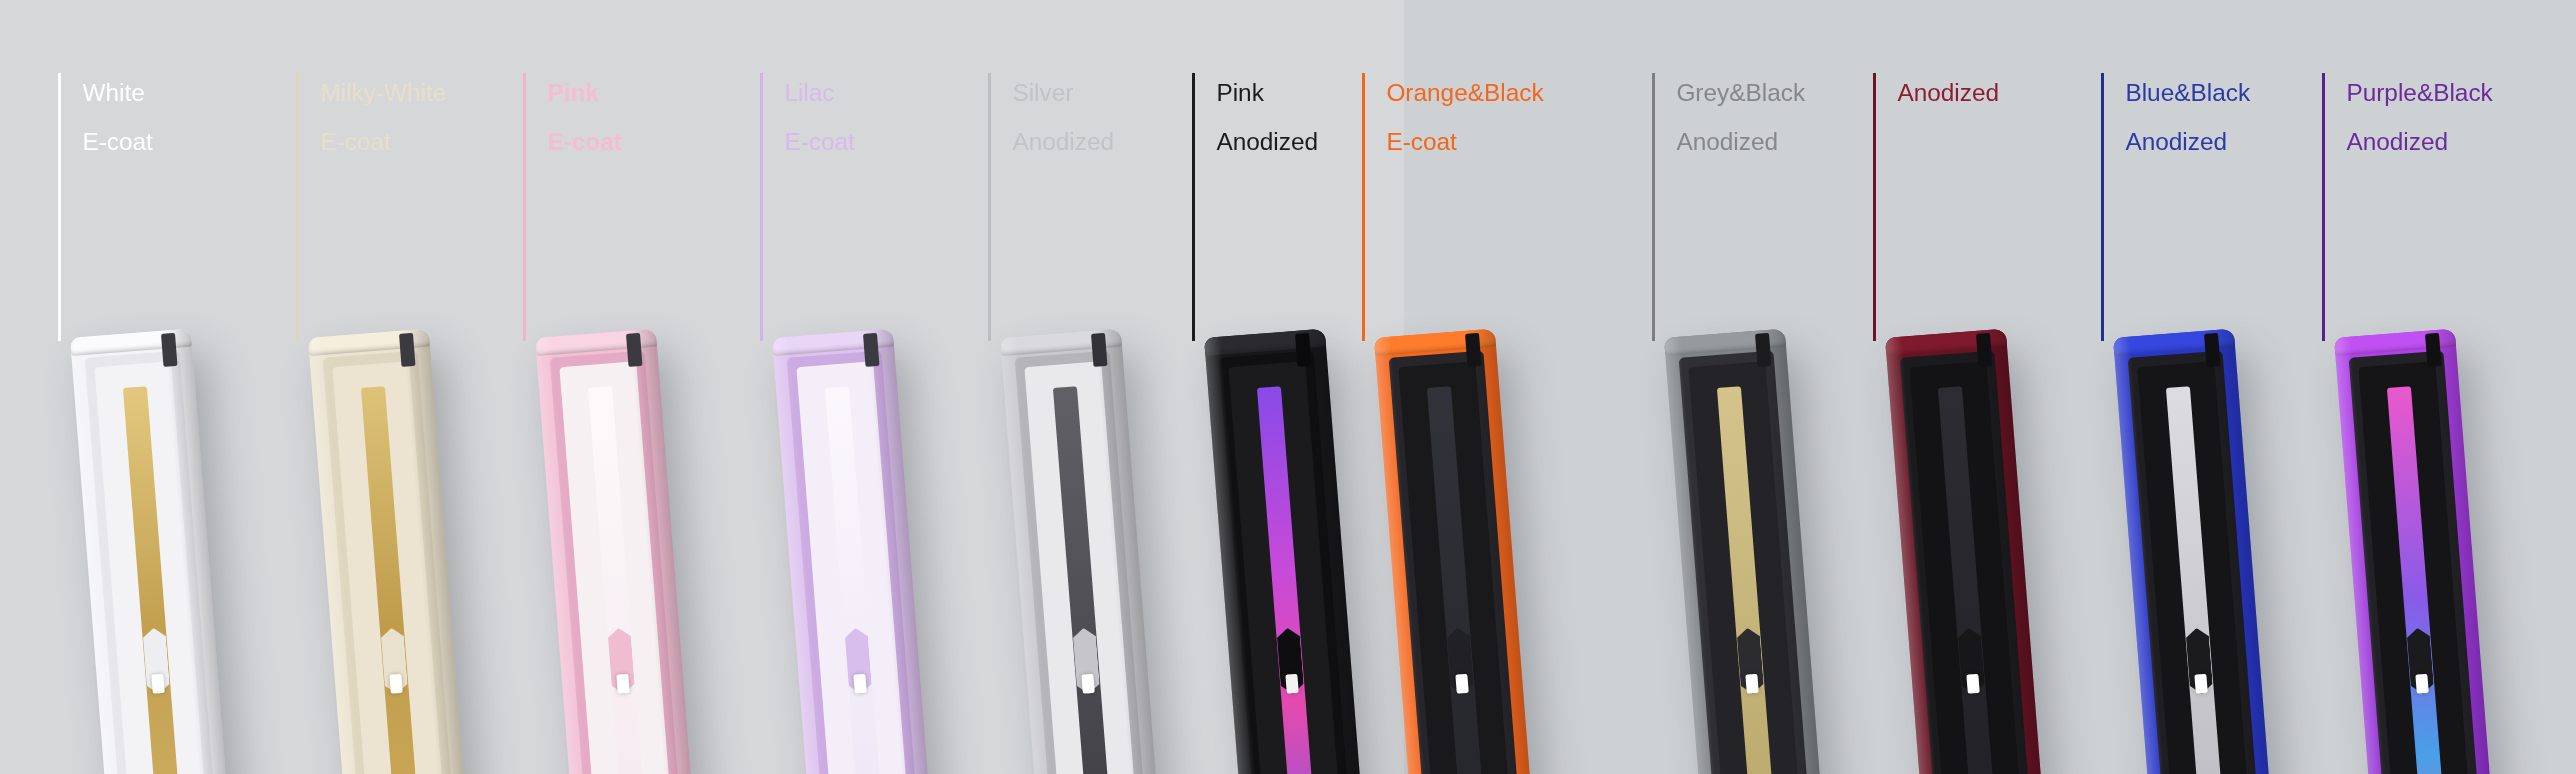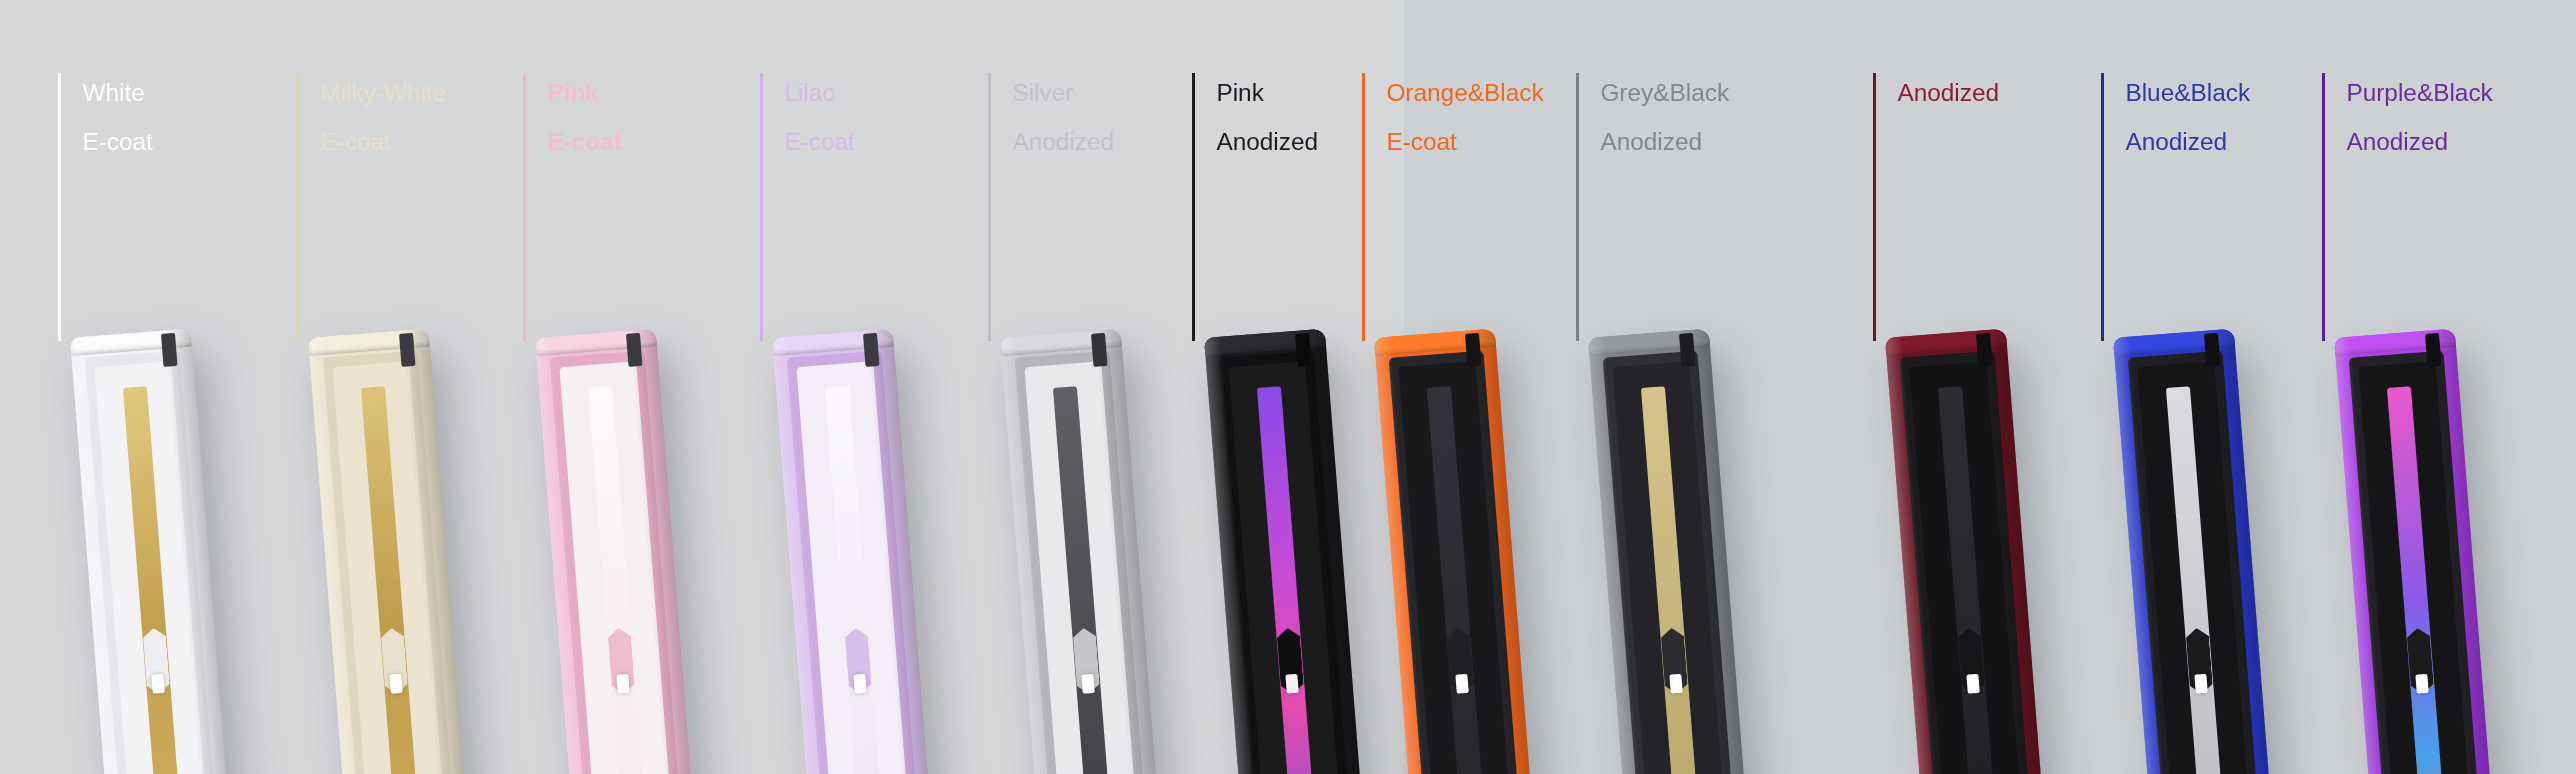--- a/index.html
+++ b/index.html
@@ -216,21 +216,21 @@
         <div class="window">
           <div class="strip"></div>
           <div class="knob"></div>
           <div class="port"></div>
         </div>
       </div>
       <div class="sheen"></div>
     </div>
   </div>
 
-  <div class="unit" style="left: 1576px; --label: #85878a; --line: #7d7f82; --slab: #808488; --cap: #969a9e; --face: #303034; --window: #242428; --strip: linear-gradient(180deg,#d4c48c,#b4a264); --knob: #2c2c30; --port: #ffffff; --clip: #1c1c1e;">
+  <div class="unit" style="left: 1652px; --label: #85878a; --line: #7d7f82; --slab: #808488; --cap: #969a9e; --face: #303034; --window: #242428; --strip: linear-gradient(180deg,#d4c48c,#b4a264); --knob: #2c2c30; --port: #ffffff; --clip: #1c1c1e;">
     <div class="accent-line"></div>
     <div class="label">
       <div>Grey&amp;Black</div>
       <div>Anodized</div>
     </div>
     <div class="slab">
       <div class="cap"></div>
       <div class="clip"></div>
       <div class="face">
         <div class="window">

